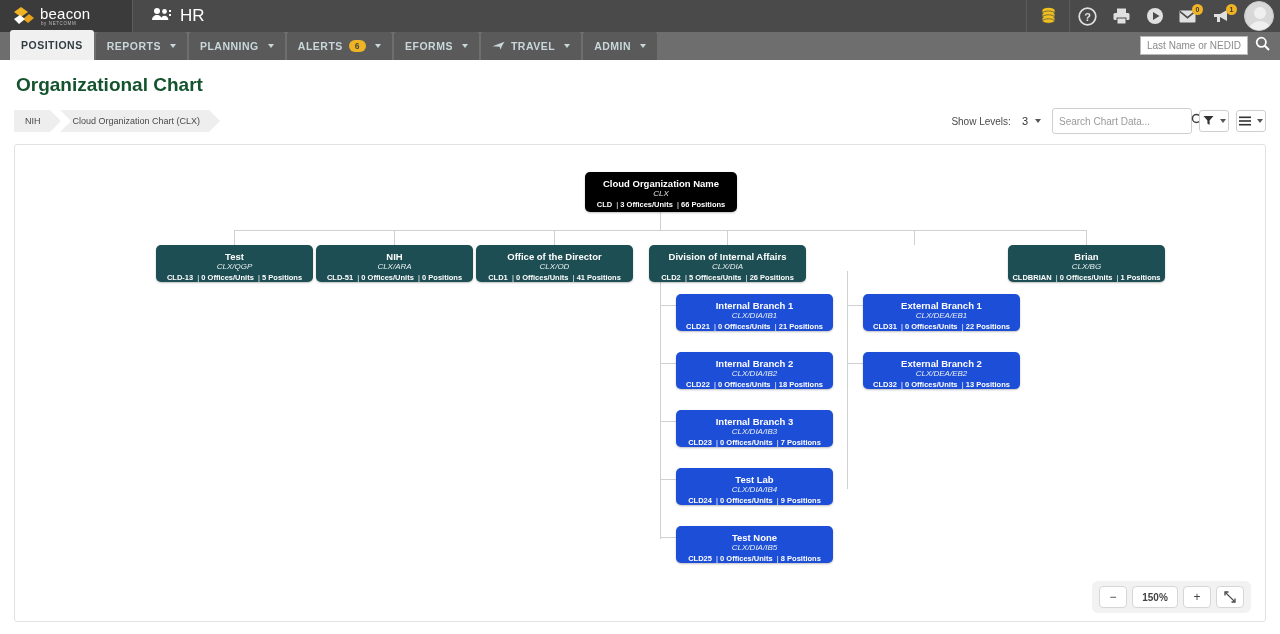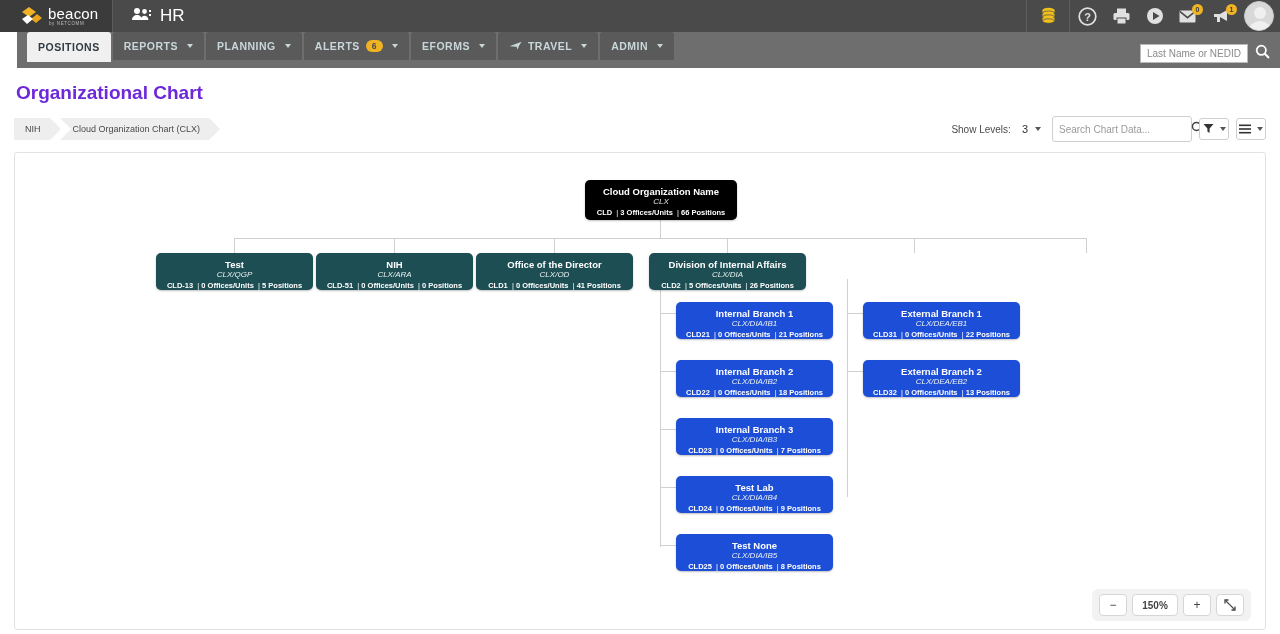--- a/index.html
+++ b/index.html
@@ -8,22 +8,22 @@
     font-family: "Liberation Sans", sans-serif;
     background: #ffffff; overflow: hidden;
   }
 
   
   .topbar {
     height: 32px; background: #4a4a4a;
     display: flex; align-items: stretch; position: relative;
   }
   .brand {
-    width: 112px; background: #3b3b3b;
-    display: flex; align-items: center; gap: 6px; padding-left: 20px;
+    width: 132px; background: #3b3b3b;
+    display: flex; align-items: center; gap: 6px; padding-left: 12px;
   }
   .brand-logo { width: 22px; height: 20px; position: relative; }
   .brand-text { display: flex; flex-direction: column; line-height: 1; }
   .brand-name { color: #fff; font-size: 15px; letter-spacing: .2px; }
   .brand-sub { color: #bdbdbd; font-size: 4.5px; letter-spacing: .6px; margin-top: 1px; margin-left:1px;}
 
   .app-title {
     display: flex; align-items: center; gap: 9px; padding-left: 18px;
     border-left: 1px solid #5c5c5c;
   }
@@ -55,22 +55,22 @@
     content: ""; position: absolute; left: 9px; top: 5px;
     width: 12px; height: 12px; border-radius: 50%; background: #efefef;
   }
   .avatar::after {
     content: ""; position: absolute; left: 3px; top: 19px;
     width: 24px; height: 14px; border-radius: 12px 12px 0 0; background: #efefef;
   }
 
   
   .navbar {
-    height: 36px; background: #6e6e6e;
-    display: flex; align-items: flex-start; padding-left: 10px; position: relative; margin-left: 17px;
+    height: 28px; background: #6e6e6e;
+    display: flex; align-items: flex-end; padding-left: 10px; position: relative;
   }
   .tab {
     height: 28px; padding: 0 11px; margin-right: 2px;
     display: flex; align-items: center; gap: 6px;
     background: #5a5a5a; color: #c9d7da;
     font-size: 10.5px; font-weight: bold; letter-spacing: .5px;
     border-radius: 3px 3px 0 0; cursor: pointer;
   }
   .tab.active { background: #f0f0f0; color: #2f3b40; height: 30px; }
   .caret {
@@ -89,21 +89,21 @@
   .nav-search input {
     width: 108px; height: 19px; border: 1px solid #b9b9b9; background: #fff;
     font-size: 10px; color: #555; padding: 0 6px;
     font-family: "Liberation Sans", sans-serif;
   }
   .nav-search input::placeholder { color: #8a8a8a; }
 
   
   .page { padding: 0 14px; background: #fff; }
   .page-title {
-    color: #6d28d9; font-size: 19px; font-weight: bold;
+    color: #14532d; font-size: 19px; font-weight: bold;
     padding: 14px 2px 10px 2px;
   }
 
   .subbar {
     display: flex; align-items: center; position: relative; height: 30px;
   }
   .crumbs { display: flex; align-items: stretch; height: 22px; }
   .crumb {
     background: #eeeeee; display: flex; align-items: center;
     padding: 0 9px 0 13px; font-size: 9px; color: #4a4a4a;
@@ -443,20 +443,29 @@
         <div class="n-title">Division of Internal Affairs</div>
         <div class="n-code">CLX/DIA</div>
         <div class="n-meta">
           <b>CLD2</b>
           &nbsp;|&nbsp;<b>5 Offices/Units</b>
           &nbsp;|&nbsp;<b>26 Positions</b>
         </div>
       </div>
 
 
+      <div class="node teal" style="left:993px; top:100px; width:157px; height:37px;">
+        <div class="n-title">Brian</div>
+        <div class="n-code">CLX/BG</div>
+        <div class="n-meta">
+          <b>CLDBRIAN</b>
+          &nbsp;|&nbsp;<b>0 Offices/Units</b>
+          &nbsp;|&nbsp;<b>1 Positions</b>
+        </div>
+      </div>
 
       <div class="node teal2" style="left:661px; top:149px; width:157px; height:37px;">
         <div class="n-title">Internal Branch 1</div>
         <div class="n-code">CLX/DIA/IB1</div>
         <div class="n-meta">
           <b>CLD21</b>
           &nbsp;|&nbsp;<b>0 Offices/Units</b>
           &nbsp;|&nbsp;<b>21 Positions</b>
         </div>
       </div>

